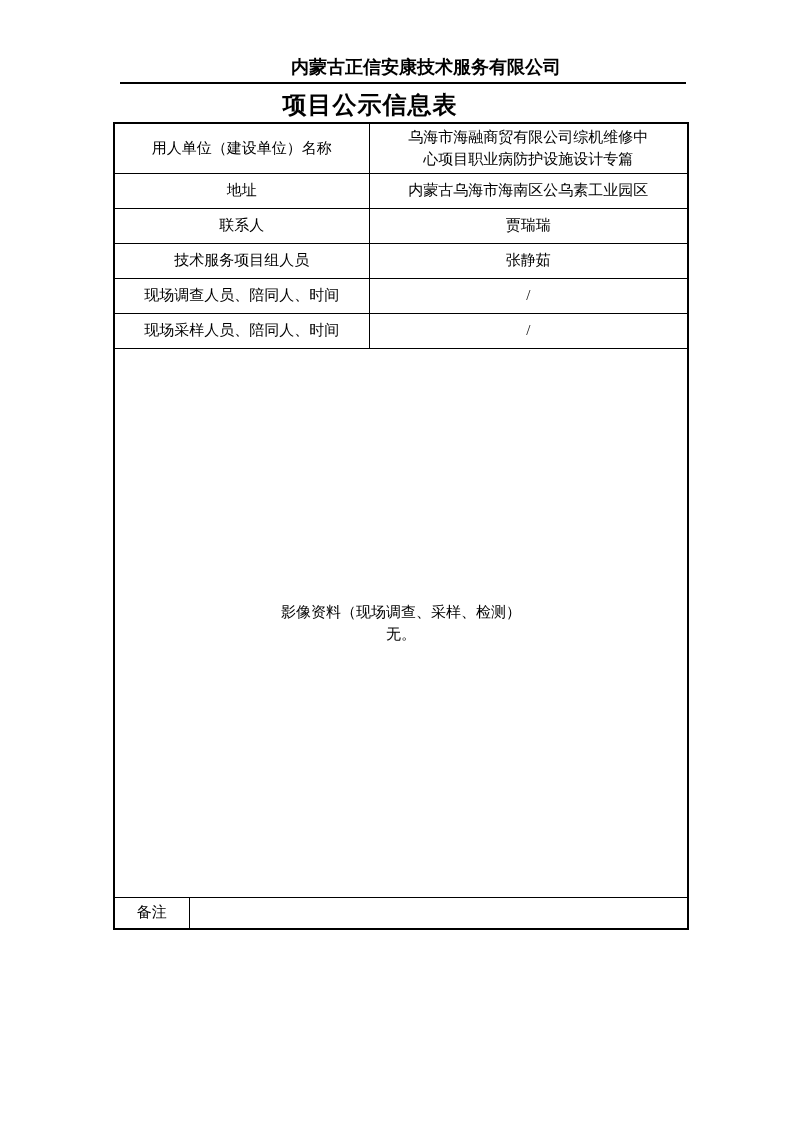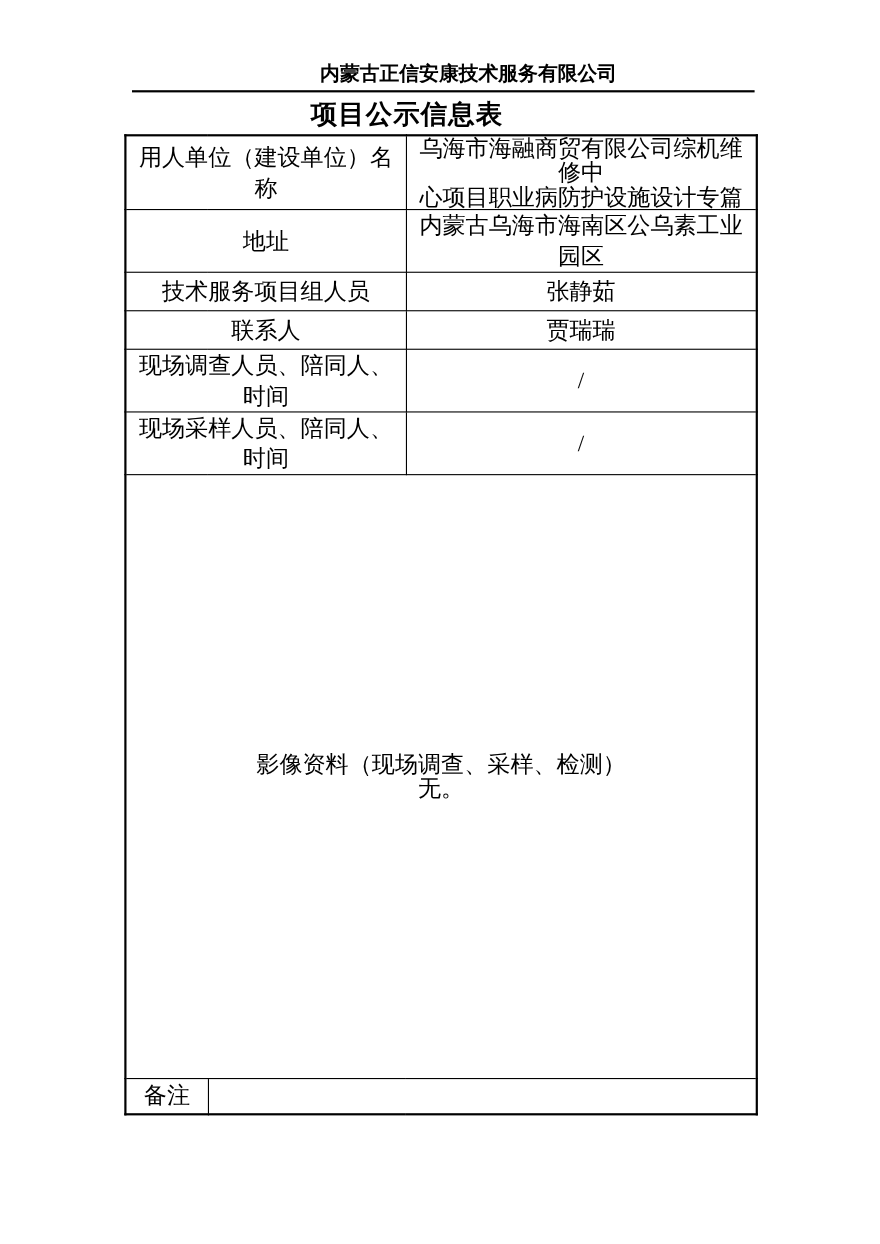--- a/index.html
+++ b/index.html
@@ -48,21 +48,21 @@
 
   
   table.info-table {
     position: absolute;
     top: 122px;
     left: 113px;
     width: 574px;
     border-collapse: collapse;
     table-layout: fixed;
     border: 2px solid #000000;
-    font-size: 21px;
+    font-size: 15px;
   }
   table.info-table td {
     border: 1px solid #000000;
     padding: 0 4px;
     text-align: center;
     vertical-align: middle;
     overflow: hidden;
   }
   tr.row-first  { height: 50px; }
   tr.row-std    { height: 35px; }
@@ -105,27 +105,27 @@
       <td class="cell-value-multiline">乌海市海融商贸有限公司综机维修中
 心项目职业病防护设施设计专篇</td>
     </tr>
 
     <tr class="row-std">
       <td colspan="2">地址</td>
       <td>内蒙古乌海市海南区公乌素工业园区</td>
     </tr>
 
     <tr class="row-std">
-      <td colspan="2">技术服务项目组人员</td>
-      <td>张静茹</td>
+      <td colspan="2">联系人</td>
+      <td>贾瑞瑞</td>
     </tr>
 
     <tr class="row-std">
-      <td colspan="2">联系人</td>
-      <td>贾瑞瑞</td>
+      <td colspan="2">技术服务项目组人员</td>
+      <td>张静茹</td>
     </tr>
 
     <tr class="row-std">
       <td colspan="2">现场调查人员、陪同人、时间</td>
       <td>/</td>
     </tr>
 
     <tr class="row-std">
       <td colspan="2">现场采样人员、陪同人、时间</td>
       <td>/</td>

